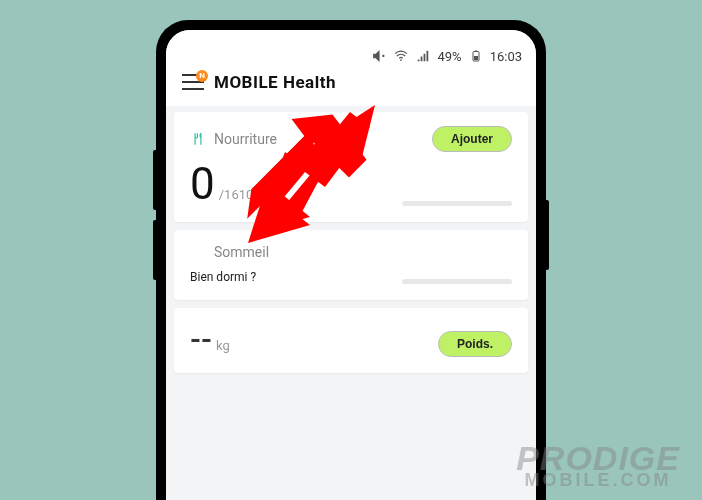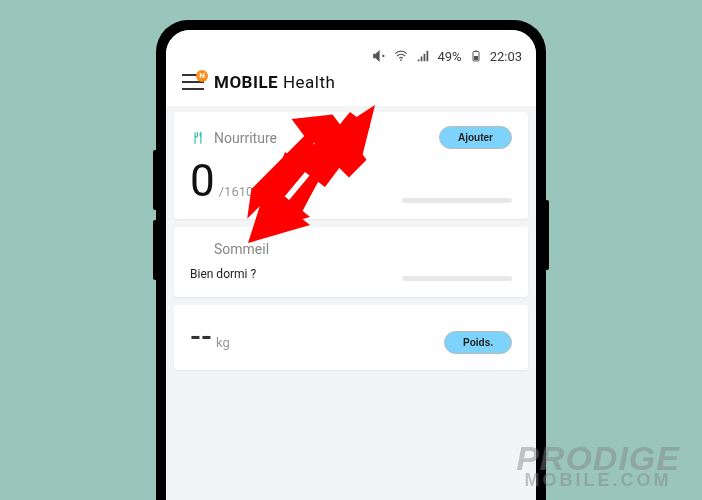--- a/index.html
+++ b/index.html
@@ -63,32 +63,32 @@
     position: relative;
     width: 22px; height: 16px;
     display:flex; flex-direction:column; justify-content:space-between;
   }
   .menu-icon span { display:block; height:2px; background:#333; width:100%;}
   .menu-badge {
     position:absolute; top:-4px; right:-4px; width:12px; height:12px; background:#ff8c1a; border-radius:50%;
     color:#fff; font-size:8px; line-height:12px; text-align:center; font-weight:bold;
   }
   .app-title { font-weight:700; font-size:17px; letter-spacing:0.5px; color:#111;}
-  .app-title .light { font-weight:400;}
+  .app-title .light { font-weight:700;}
   .cards { padding: 6px 8px; display:flex; flex-direction:column; gap:8px;}
   .card {
     background:#fff; border-radius:4px; padding:14px 16px 16px;
     box-shadow: 0 1px 2px rgba(0,0,0,0.05);
   }
   .card-head { display:flex; align-items:center; justify-content:space-between; margin-bottom:10px;}
   .card-head-left { display:flex; align-items:center; gap:8px;}
   .card-label { font-size:14px; color:#888;}
   .pill-btn {
-    border:1px solid #bbb; background:#7dd3fc; color:#222;
-    padding: 5px 18px; border-radius: 20px; font-size:10px; font-weight:600;
+    border:1px solid #bbb; background:#bef264; color:#222;
+    padding: 5px 18px; border-radius: 20px; font-size:12px; font-weight:600;
     cursor:pointer;
     margin-left:33px;
   }
   .card-body { display:flex; align-items:flex-end; justify-content:space-between;}
   .metric { display:flex; align-items:baseline; gap:4px;}
   .metric-value { font-size:44px; font-weight:400; color:#111; line-height:1;}
   .metric-unit { font-size:13px; color:#999;}
   .progress { width:110px; height:5px; background:#e8e8e8; border-radius:3px;}
   .sleep-q { font-size:12px; color:#222; }
   .weight-value { font-size:30px; font-weight:600; color:#333;}
@@ -145,21 +145,21 @@
           </svg>
       </span>
       <span>49%</span>
       <span class="icon-box">
         <svg viewBox="0 0 24 24" width="12" height="14">
             <rect x="6" y="3" width="12" height="19" rx="2" fill="none" stroke="#555" stroke-width="2"></rect>
             <rect x="8" y="12" width="8" height="8" fill="#555"></rect>
             <rect x="10" y="1" width="4" height="2" fill="#555"></rect>
           </svg>
       </span>
-      <span>22:03</span>
+      <span>16:03</span>
     </div>
 
     <div class="header">
       <div class="menu-icon">
         <span></span>
           <span></span>
           <span></span>
         <div class="menu-badge">N</div>
       </div>
       <div class="app-title">

